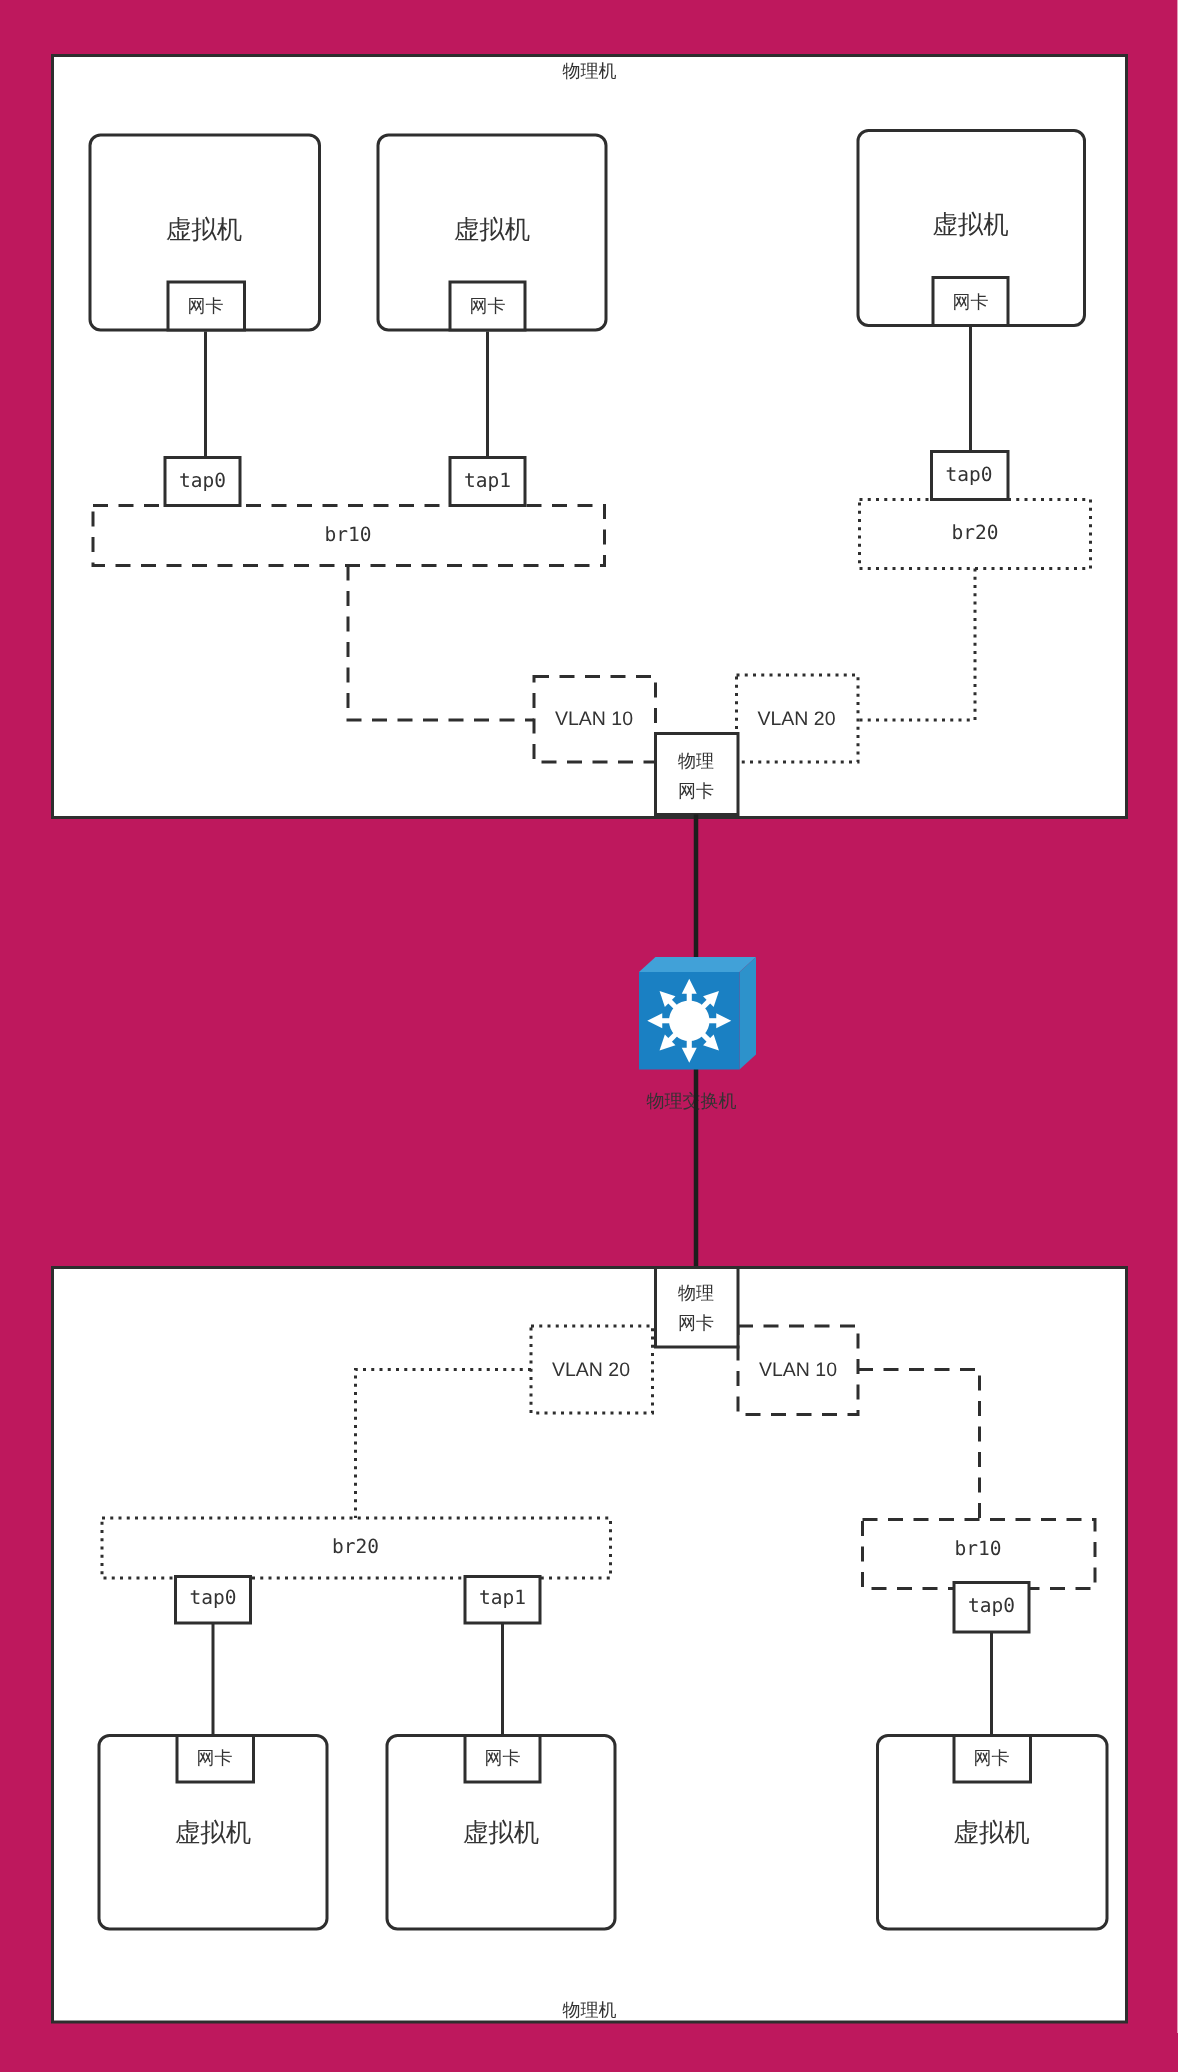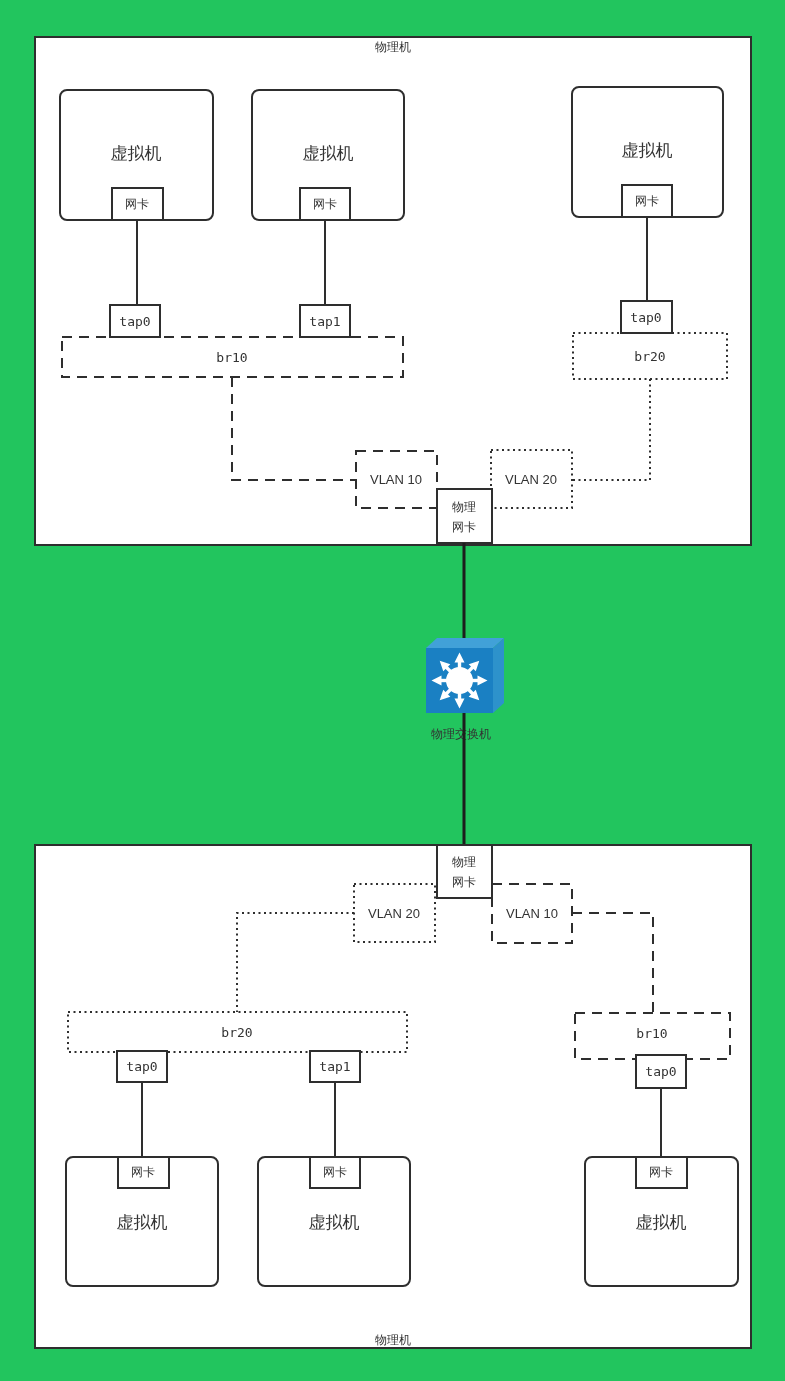--- a/index.html
+++ b/index.html
@@ -1,16 +1,16 @@
 <!DOCTYPE html>
 <html><head>
 <meta charset="utf-8">
 <style>
   html,body { margin:0; padding:0; background:#ffffff; }
-  .stage { position:relative; width:785px; height:1381px; background:#22c55e; }
+  .stage { position:relative; width:785px; height:1381px; background:#be185d; }
   svg { display:block; }
   .box   { fill:#ffffff; stroke:#2e2e2e; stroke-width:2px; }
   .dashed{ stroke-dasharray:10 7; }
   .dotted{ stroke-dasharray:2 3.5; }
   .line  { stroke:#2e2e2e; stroke-width:2px; fill:none; }
   .mainline { stroke:#1d1d1d; stroke-width:3px; fill:none; }
   text { fill:#333333; font-family:"Liberation Sans","DejaVu Sans",sans-serif;
          text-anchor:middle; dominant-baseline:central; }
   .lbl-12 { font-size:12px; }
   .lbl-13 { font-size:13px; }

